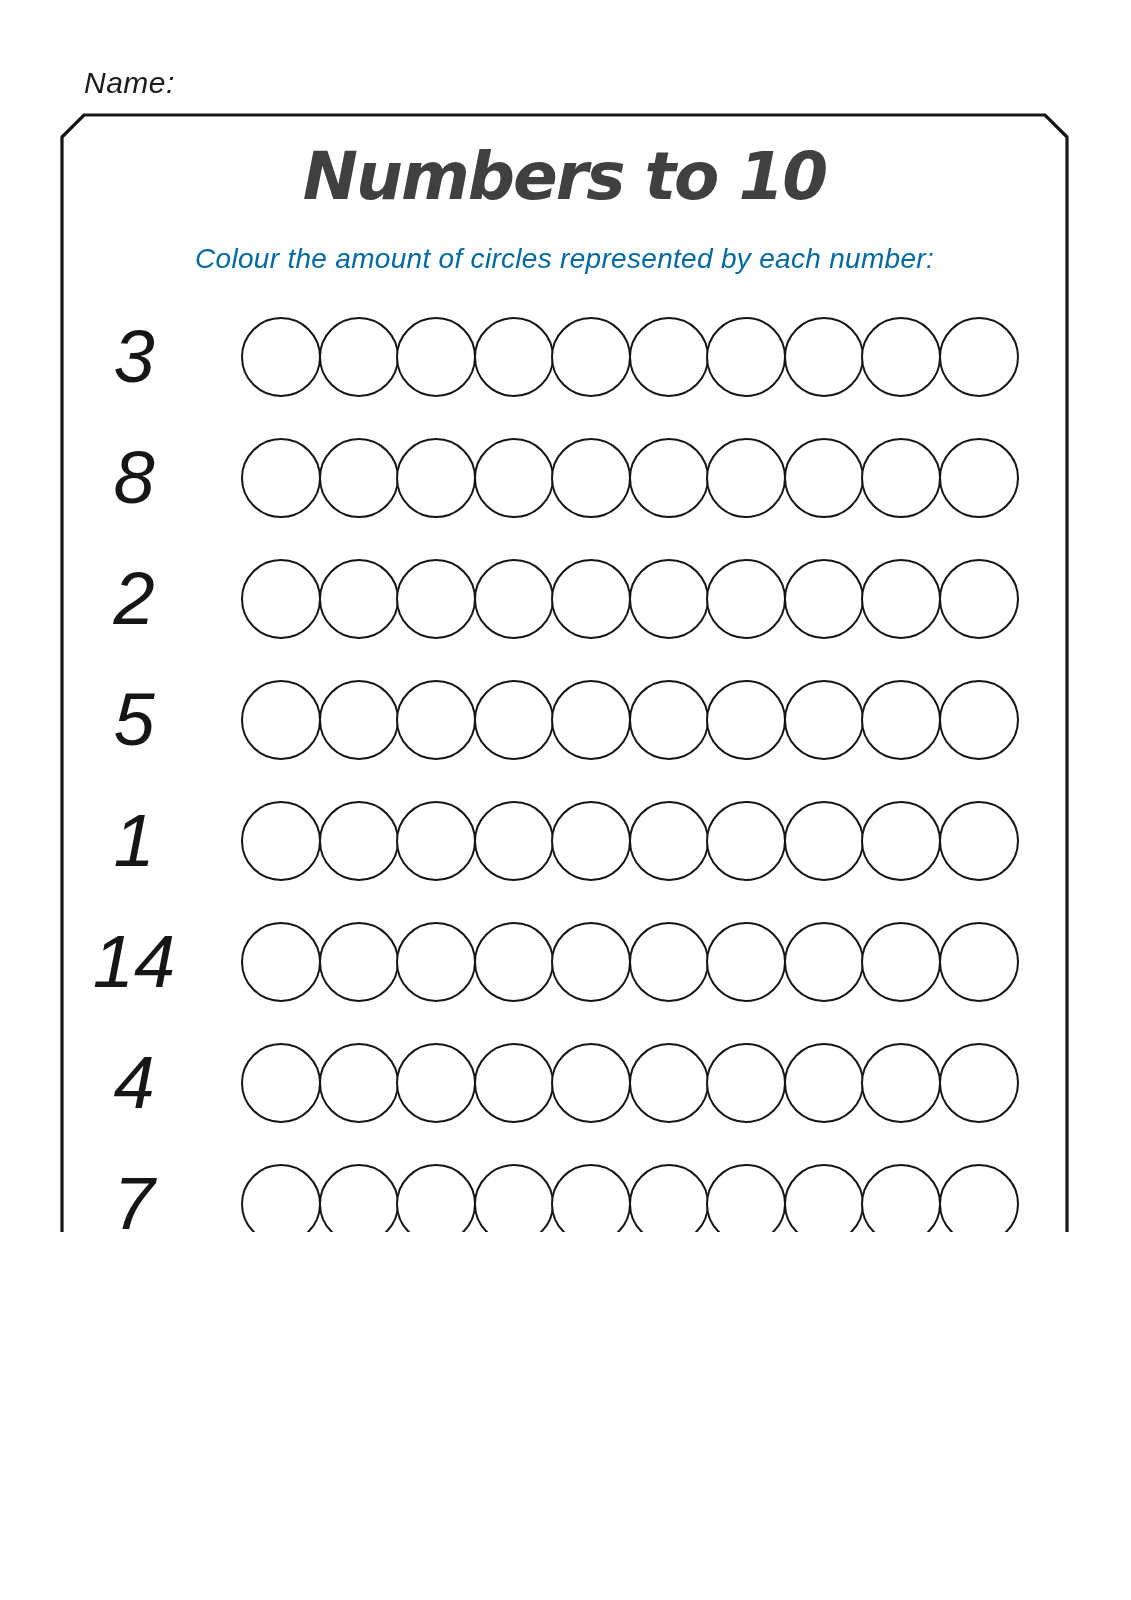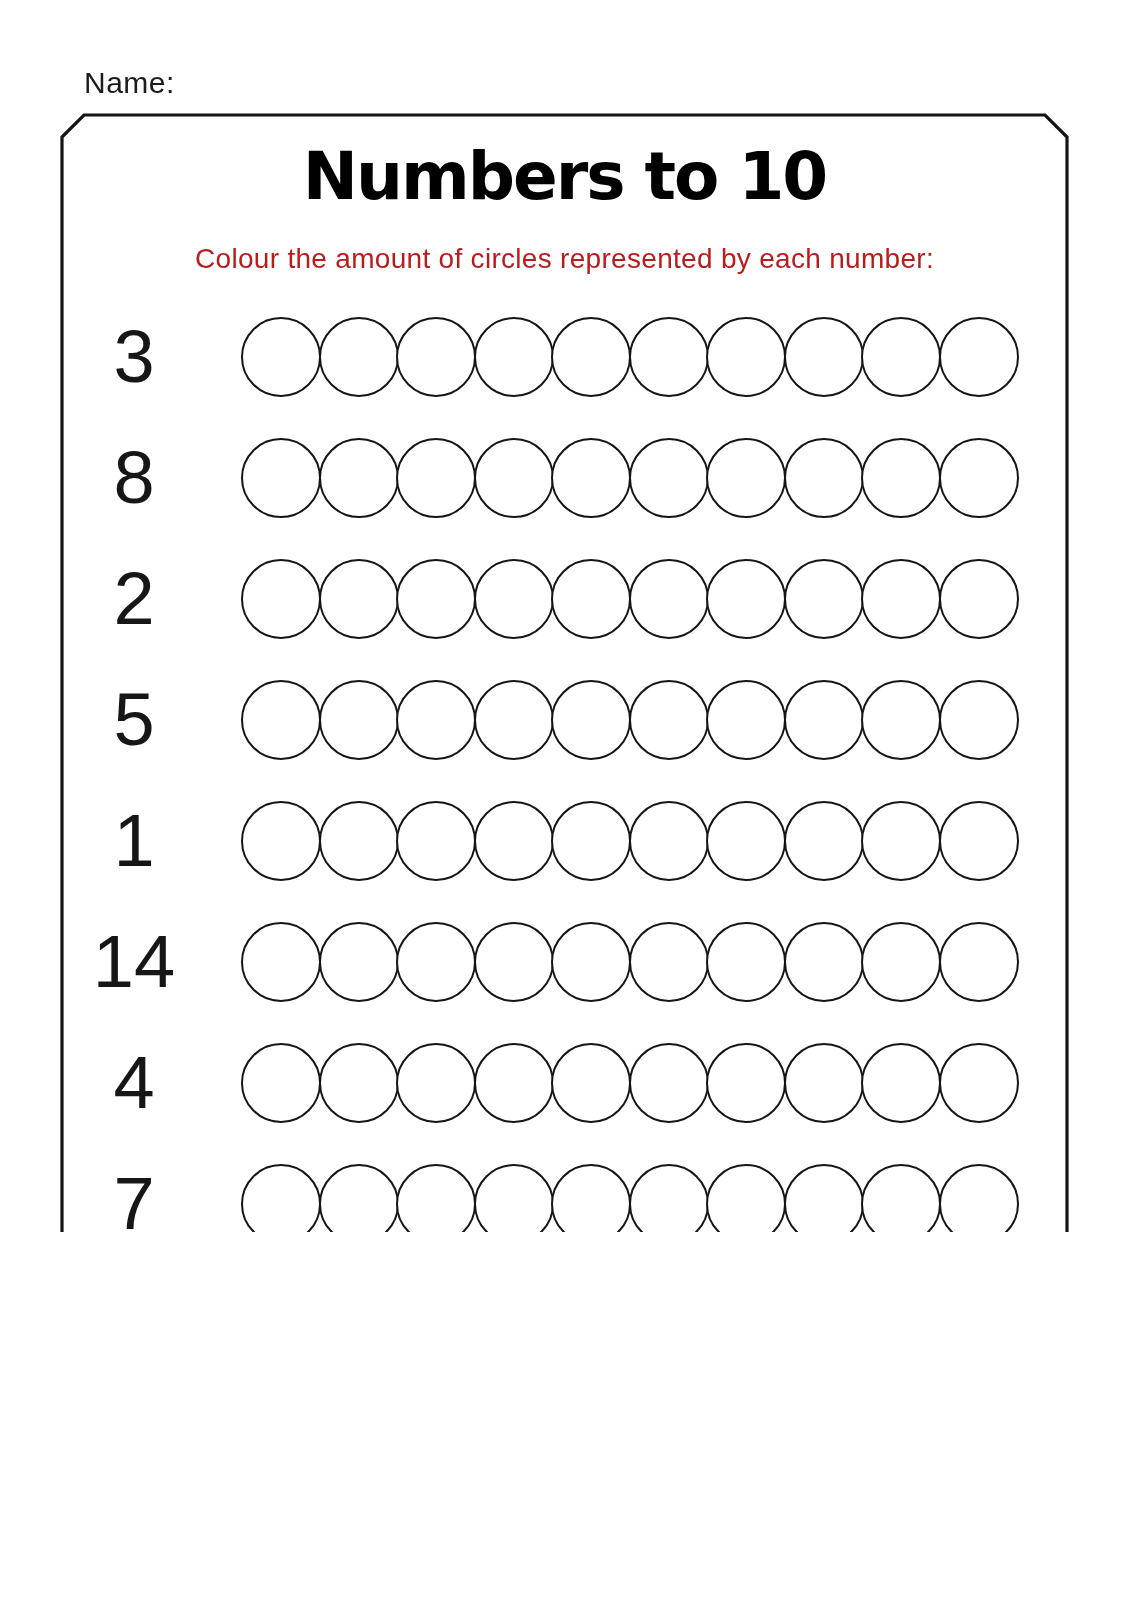--- a/index.html
+++ b/index.html
@@ -8,20 +8,21 @@
     background: #ffffff;
   }
   .page {
     position: relative;
     width: 1131px;
     height: 1232px;
     background: var(--paper, #ffffff);
     font-family: "Liberation Sans", sans-serif;
     color: var(--ink, #111111);
     overflow: hidden;
+    font-style: italic;
   }
   .name-label {
     position: absolute;
     left: 84px;
     top: 66px;
     font-size: 30px;
     letter-spacing: 0.5px;
     color: #1c1c1c;
   }
   .frame-svg {
@@ -43,32 +44,32 @@
     left: 62px;
     top: 142px;
     width: 1005px;
     margin: 0;
     text-align: center;
     font-family: "DejaVu Sans", "Liberation Sans", sans-serif;
     font-size: 66px;
     font-weight: 800;
     letter-spacing: -2px;
     line-height: 1.05;
-    color: #000000;
+    color: #404040;
   }
   .instruction {
     position: absolute;
     left: 62px;
     top: 243px;
     width: 1005px;
     margin: 0;
     text-align: center;
     font-size: 28px;
     letter-spacing: 0.3px;
-    color: #b91c1c;
+    color: #0369a1;
   }
   .rows-container {
     position: absolute;
     left: 0;
     top: 317px;
     width: 1131px;
   }
   .row {
     position: relative;
     height: 80px;

